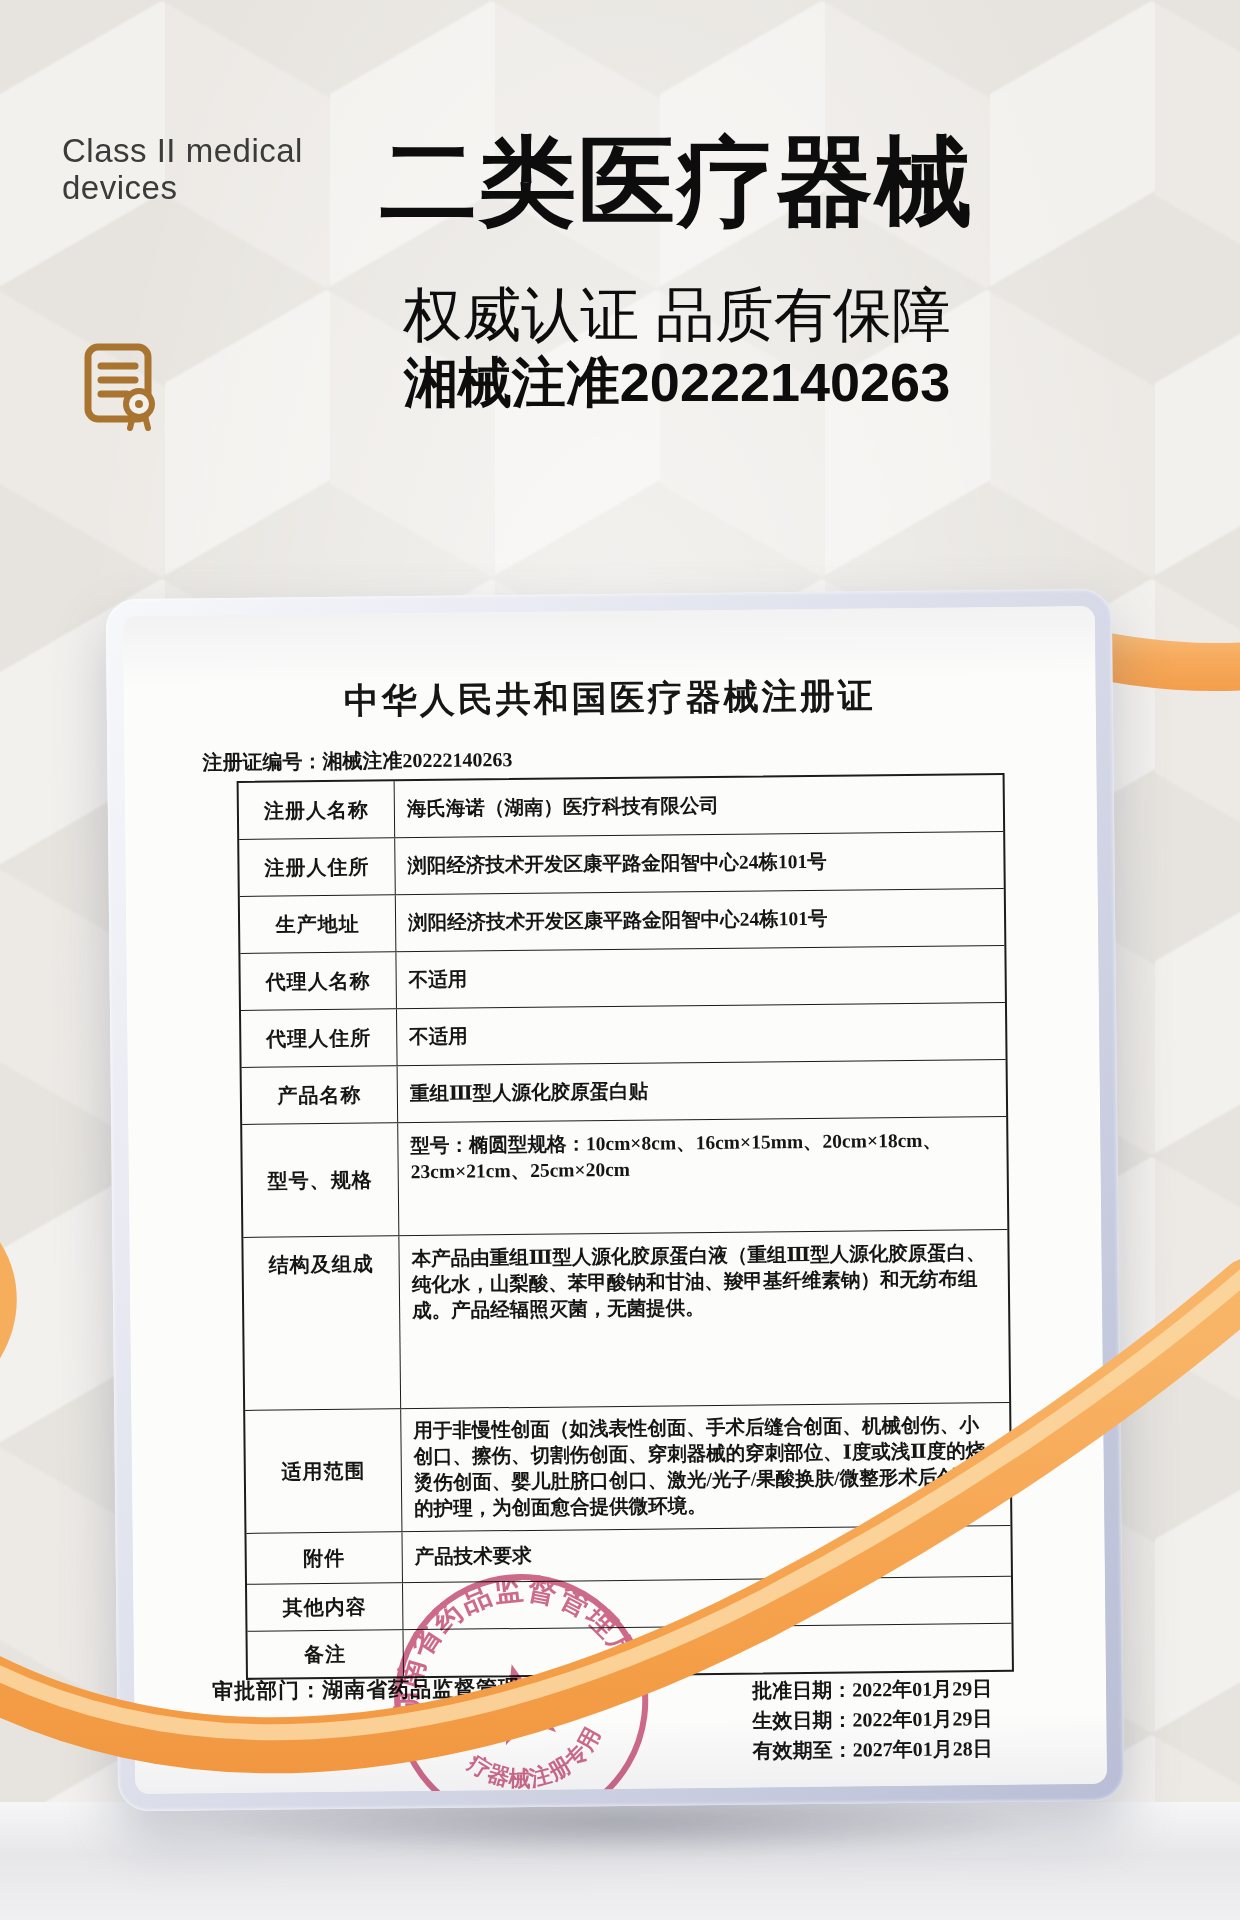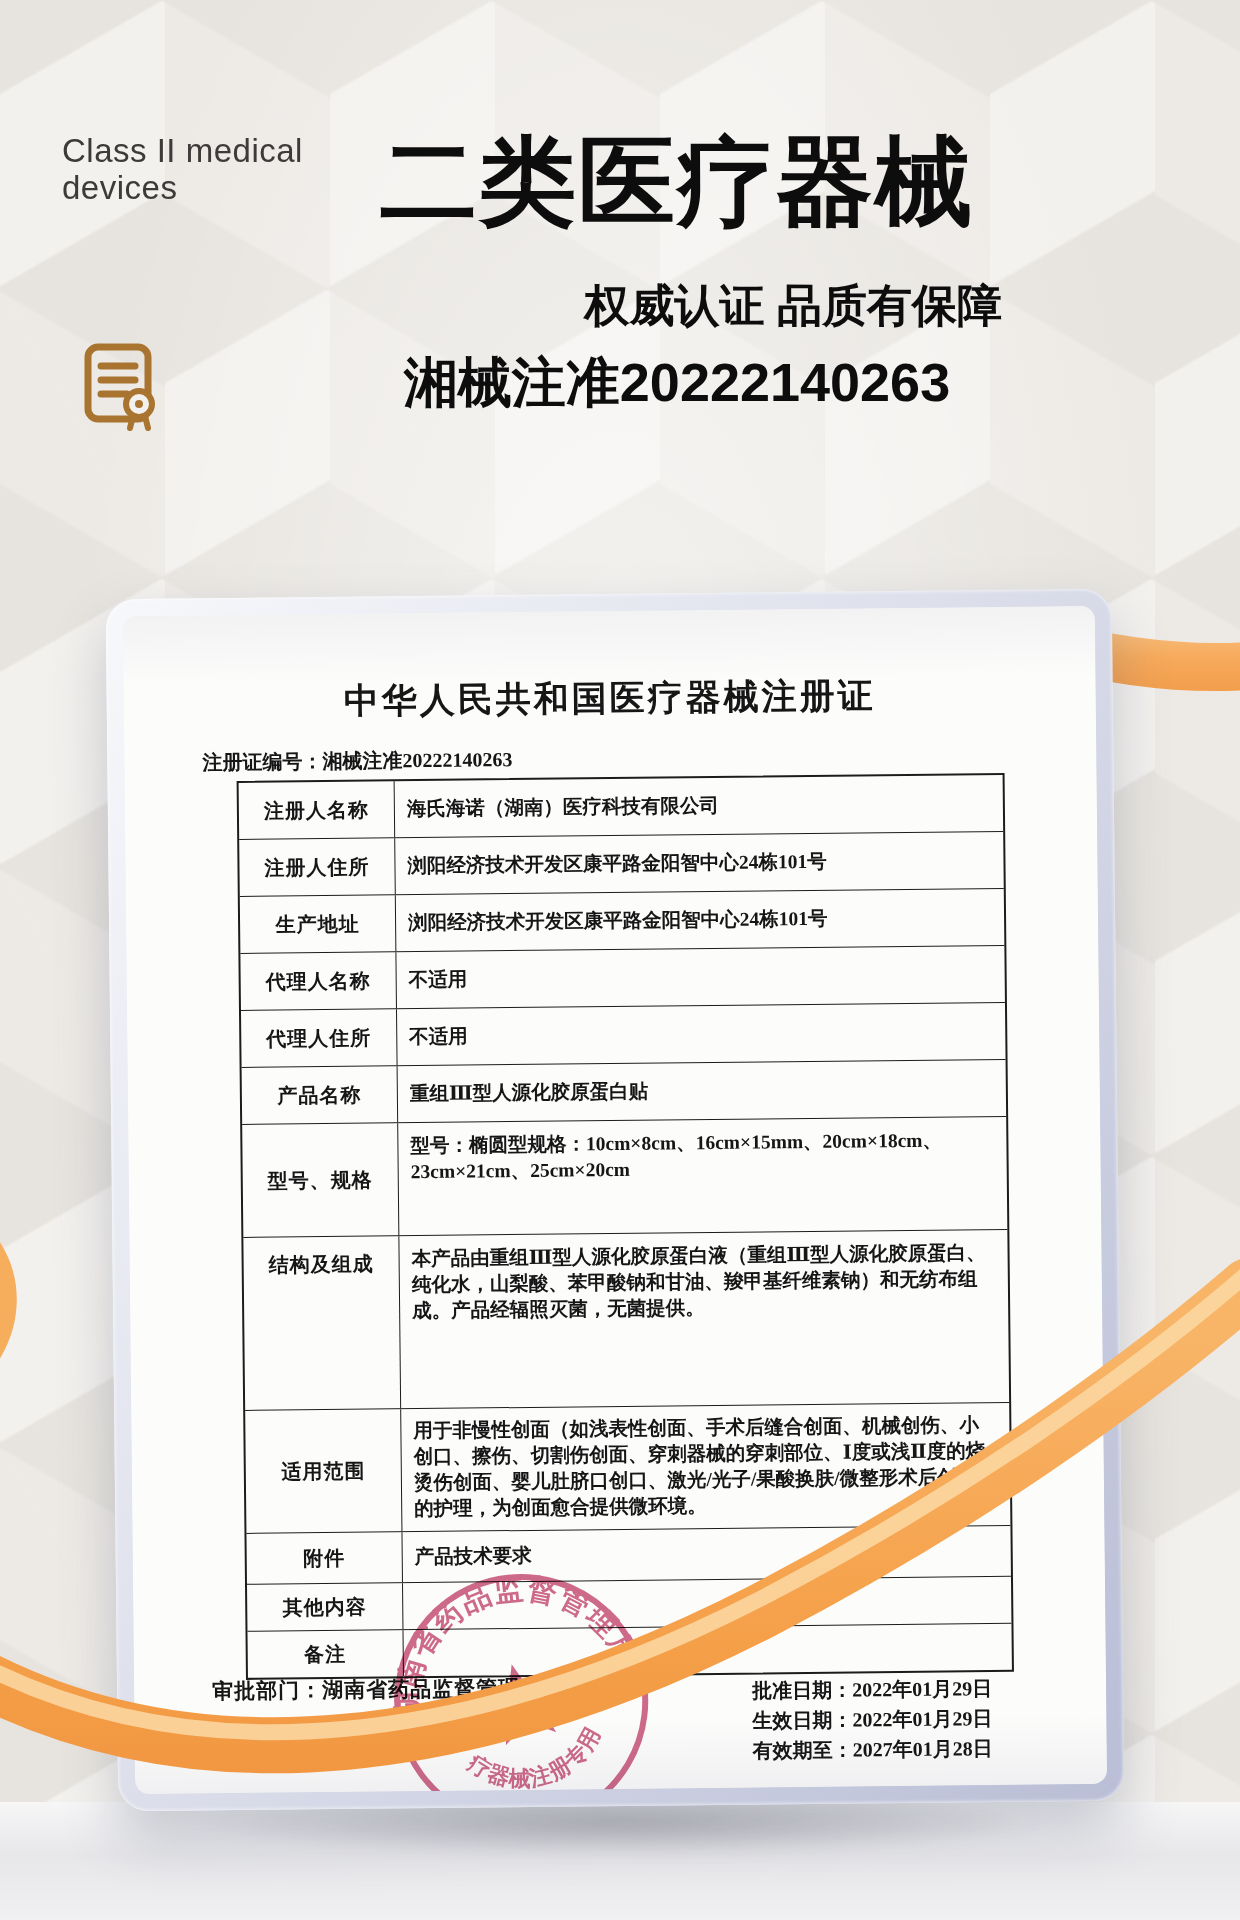--- a/index.html
+++ b/index.html
@@ -30,21 +30,21 @@
     position:absolute;left:190px;top:1788px;width:860px;height:70px;z-index:1;
     background:radial-gradient(ellipse at center,rgba(60,60,75,.30),rgba(60,60,75,0) 70%);
     filter:blur(6px);
   }
   
   .en-sub{position:absolute;left:62px;top:132px;z-index:3;color:#3c3b39;
     font-size:33px;line-height:37px;font-weight:500;letter-spacing:.5px;}
   .head-icon{position:absolute;left:82px;top:342px;z-index:3;}
   .head-right{position:absolute;left:352px;top:0;width:650px;z-index:3;text-align:center;color:#0d0d0d;}
   .cn-title{position:absolute;left:0;width:100%;top:118px;font-size:97px;font-weight:800;letter-spacing:2px;white-space:nowrap;}
-  .tagline{position:absolute;left:0;width:100%;top:276px;font-size:45px;font-weight:700;white-space:nowrap;text-align:right;}
+  .tagline{position:absolute;left:0;width:100%;top:276px;font-size:59px;font-weight:400;white-space:nowrap;}
   .regline{position:absolute;left:0;width:100%;top:347px;font-size:54px;font-weight:600;white-space:nowrap;}
   
   .ribbon-back{position:absolute;inset:0;z-index:1;}
   .ribbon-front{position:absolute;inset:0;z-index:5;pointer-events:none;}
   
   .cert{
     position:absolute;left:112px;top:594px;width:1006px;height:1212px;z-index:2;
     border-radius:30px;box-sizing:border-box;padding:17px;
     background:linear-gradient(125deg,#f7f8fb 0%,#dddfeb 45%,#b9bed6 100%);
     box-shadow:0 26px 55px rgba(90,95,120,.30), inset 0 0 4px rgba(255,255,255,.9);

